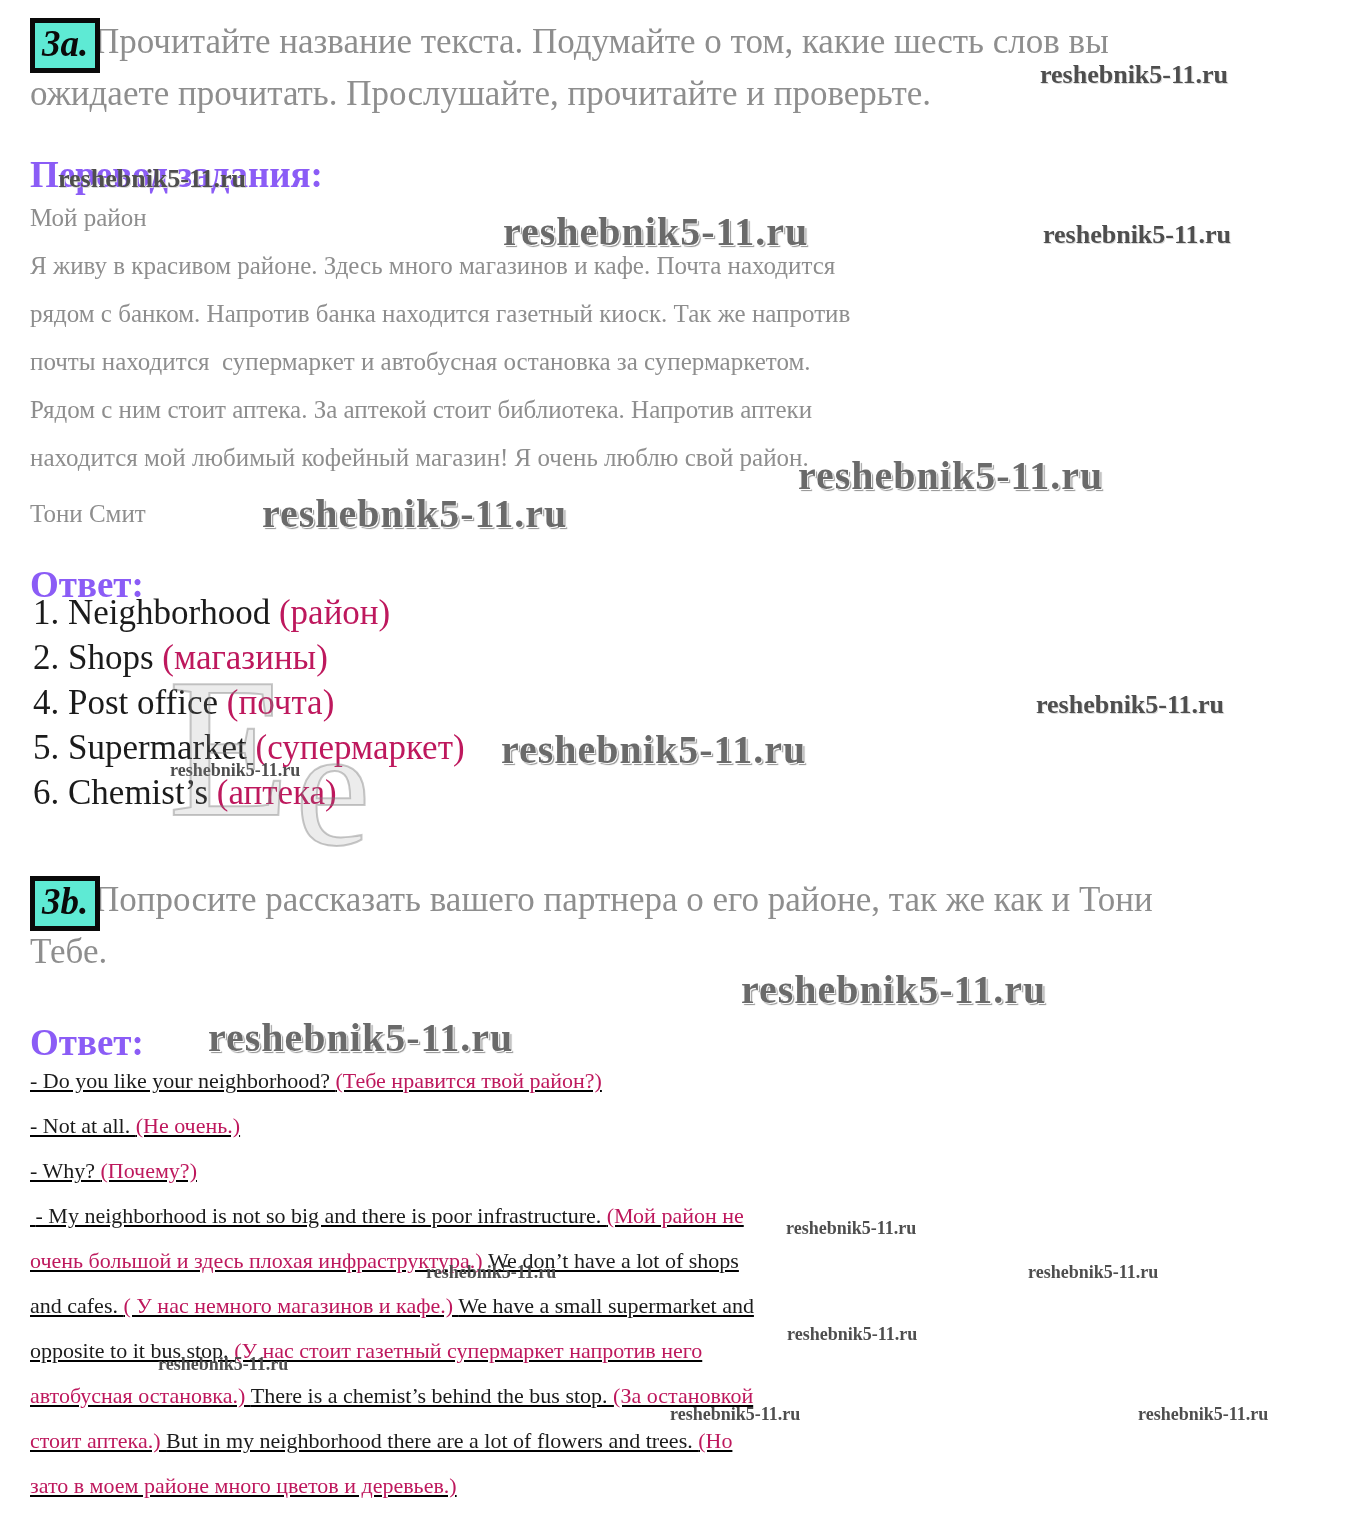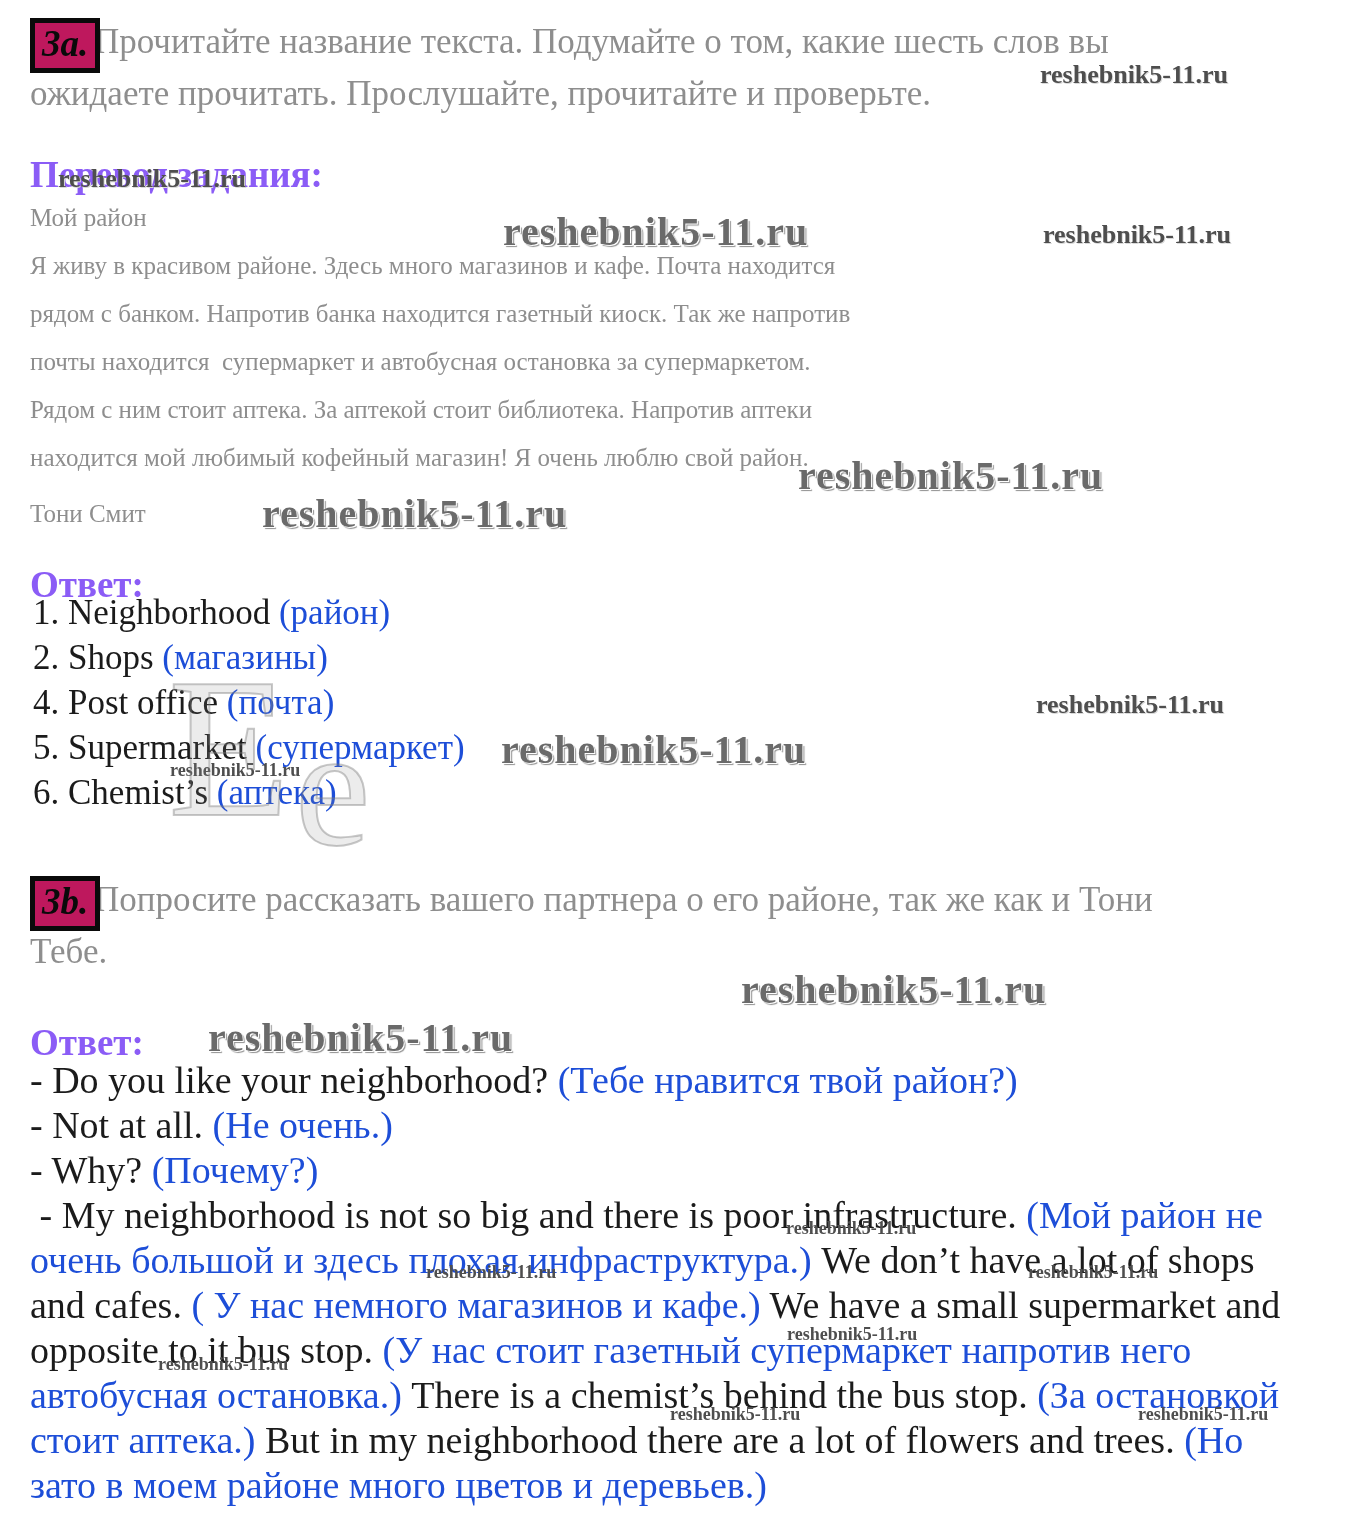--- a/index.html
+++ b/index.html
@@ -6,31 +6,31 @@
   body{
     width:1351px;height:1540px;position:relative;background:#ffffff;
     font-family:"Liberation Serif", serif;overflow:hidden;
   }
   .abs{position:absolute;}
   .gray{color:#8e8e8e;}
   .heading{font-weight:bold;color:#8b5cf6;font-size:37px;line-height:40px;}
   .numbox{
     position:absolute;left:0;top:2px;border:5px solid #0a0a0a;
     padding:0 7px 2px 7px;font-weight:bold;font-style:italic;
-    font-size:37px;color:#0a0a0a;line-height:1.15;background:#be185d;
+    font-size:37px;color:#0a0a0a;line-height:1.15;background:#5eead4;
   }
   .task-block{width:1292px;}
   .task-line{line-height:52px;font-size:35px;white-space:pre-wrap;}
   .task-line.indent{padding-left:64px;}
   .tr-line{line-height:48px;font-size:25px;white-space:pre-wrap;}
   .author{margin-top:8px;}
   .li-row{line-height:45px;font-size:35px;white-space:pre-wrap;}
-  .dline{line-height:45px;font-size:38px;white-space:pre-wrap;}
+  .dline{line-height:45px;font-size:22px;white-space:pre-wrap;text-decoration:underline;}
   .seg-b{color:#1b1b1b;}
-  .seg-g{color:#1d4ed8;}
+  .seg-g{color:#be185d;}
   .wm-layer{position:absolute;left:0;top:0;width:100%;height:100%;pointer-events:none;z-index:5;}
   .wm{
     position:absolute;font-family:"Liberation Serif",serif;font-weight:bold;
     white-space:nowrap;
     text-align:center;
   }
   .wm.lg{font-size:40px;color:#6a6a6a;letter-spacing:1px;
          text-shadow:1px 1px 0 #ffffff,2px 2px 1px #909090;}
   .wm.md{font-size:26px;color:#4e4e4e;text-shadow:1px 1px 0 #d9d9d9;}
   .wm.sm{font-size:18px;color:#4e4e4e;}

